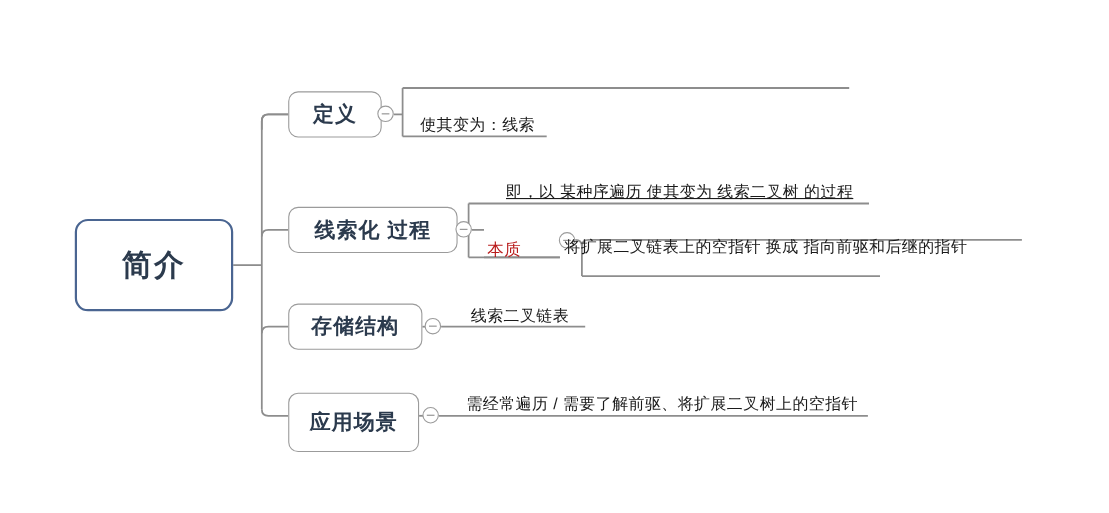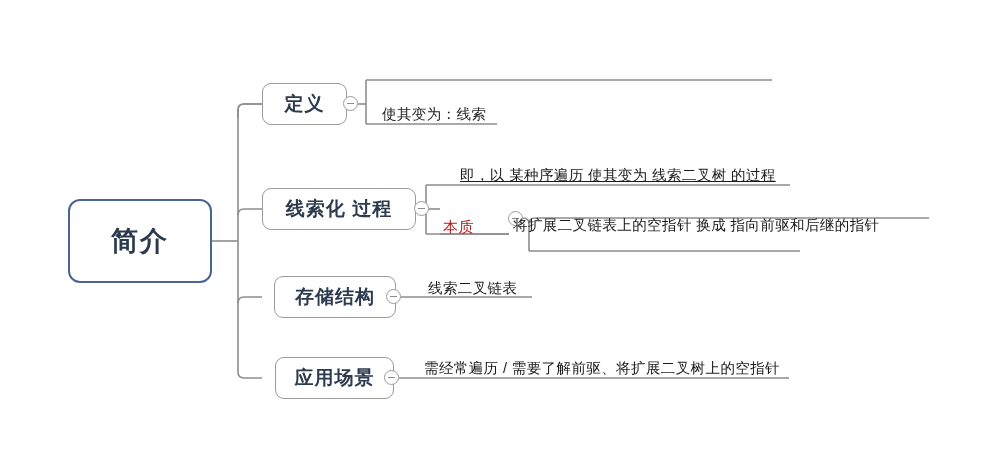--- a/index.html
+++ b/index.html
@@ -96,27 +96,27 @@
   </div>
   <div class="toggle" style="left:414px; top:201px;"></div>
 
   <div class="leaf" style="left:460px; top:168px;text-decoration:underline;">即，以 某种序遍历 使其变为 线索二叉树 的过程</div>
 
   <div class="subtitle" style="left:443px; top:218px;">本质</div>
   <div class="toggle" style="left:508px; top:211px;"></div>
 
   <div class="leaf sub" style="left:513px; top:196px;margin-top:22px;">将扩展二叉链表上的空指针 换成 指向前驱和后继的指针</div>
 
-  <div class="node lvl1" style="left:274px; top:276px; width:122px; height:42px;">
+  <div class="node lvl1" style="left:262px; top:276px; width:122px; height:42px;">
     <span>存储结构</span>
   </div>
   <div class="toggle" style="left:386px; top:289px;"></div>
 
   <div class="leaf" style="left:428px; top:281px;text-align:right;">线索二叉链表</div>
 
-  <div class="node lvl1" style="left:275px; top:357px; width:119px; height:42px;">
+  <div class="node lvl1" style="left:262px; top:357px; width:119px; height:54px;">
     <span>应用场景</span>
   </div>
   <div class="toggle" style="left:384px; top:370px;"></div>
 
   <div class="leaf" style="left:424px; top:361px;">需经常遍历 / 需要了解前驱、将扩展二叉树上的空指针</div>
 
 </div>
 
 </body></html>

